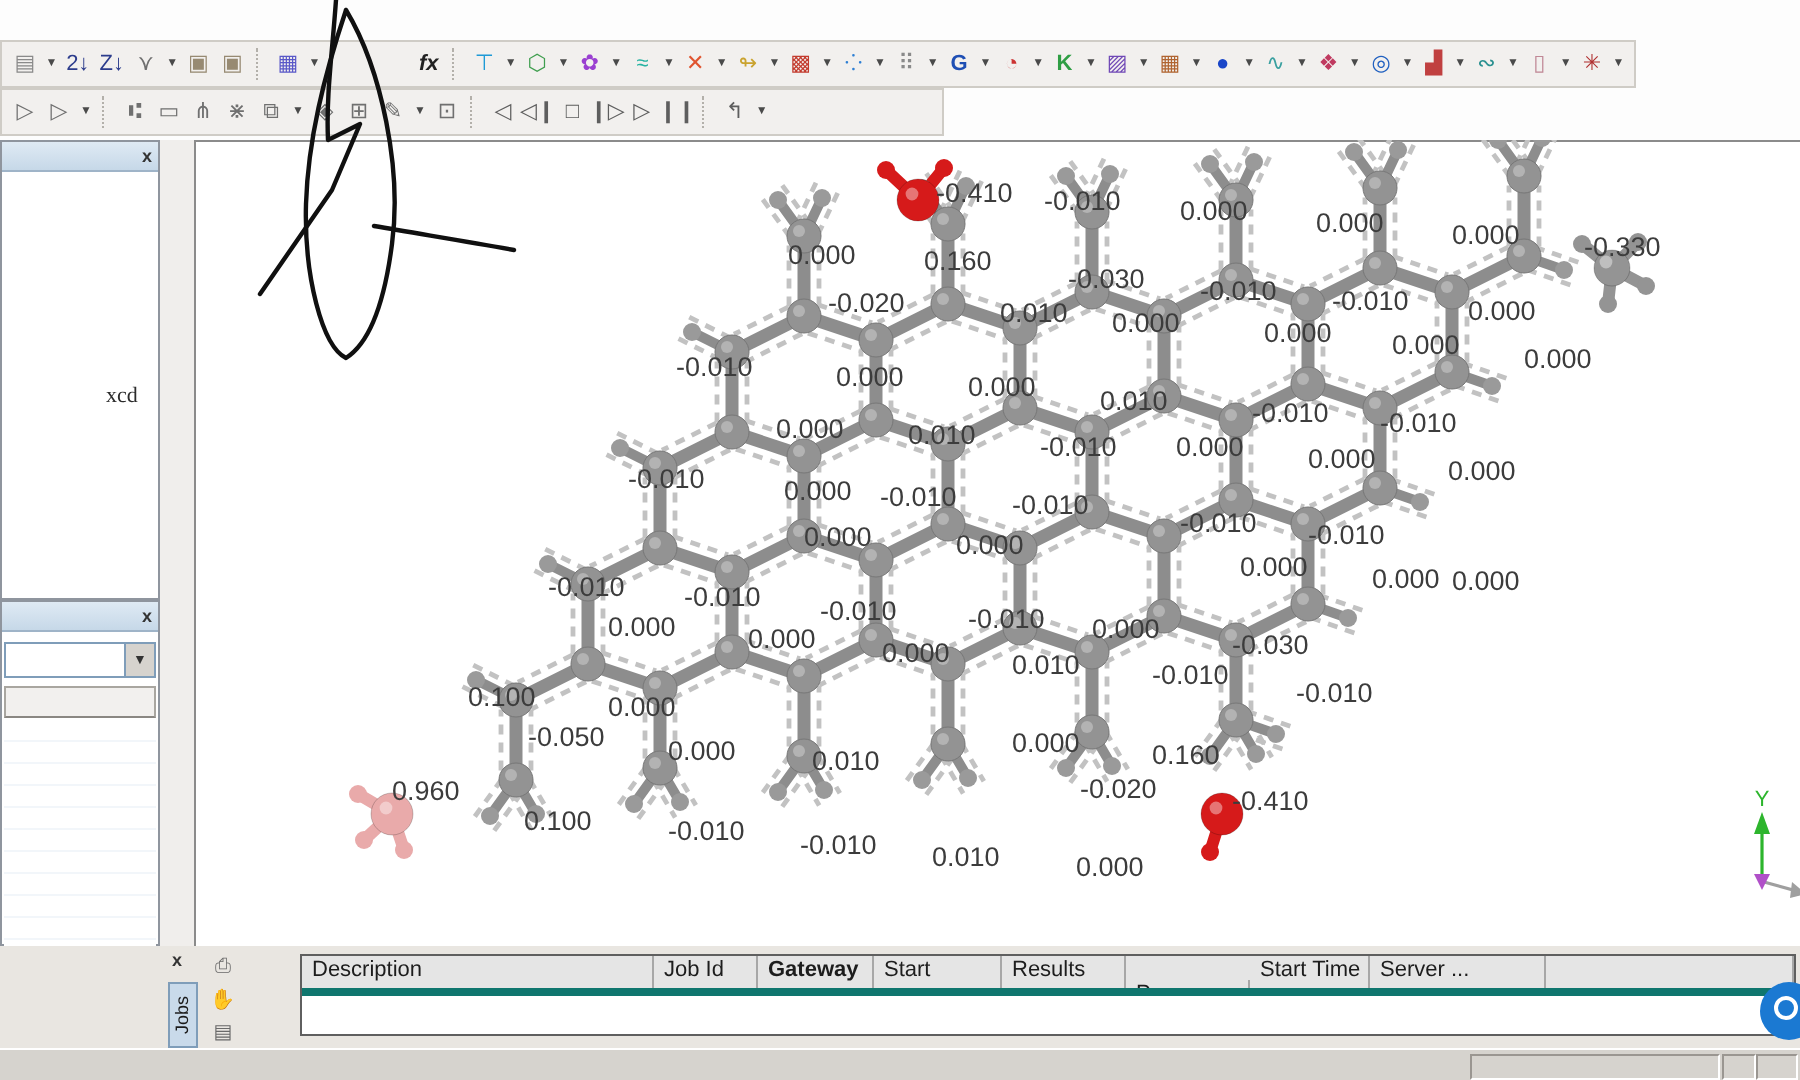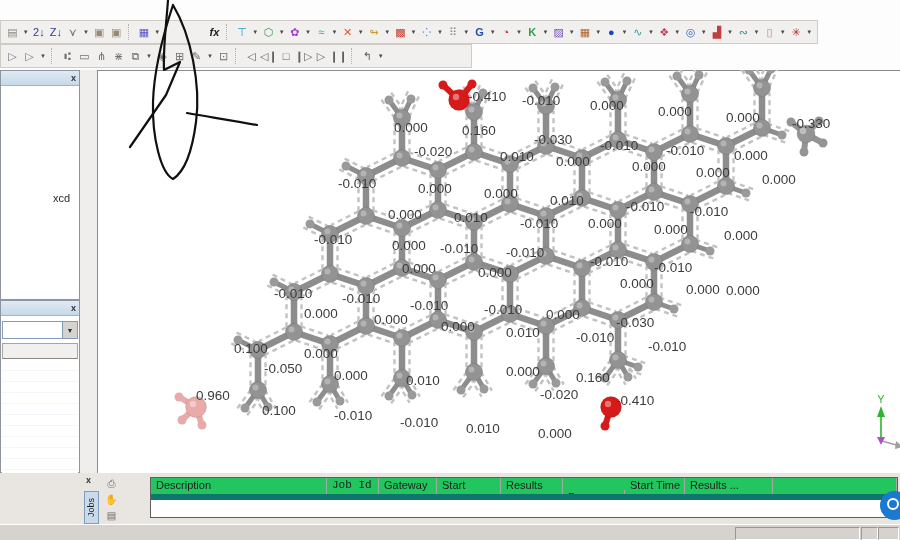--- a/index.html
+++ b/index.html
@@ -15,39 +15,39 @@
   .tbtn.ital{font-style:italic;font-weight:bold;}
   .tcaret{width:10px;height:18px;display:flex;align-items:center;justify-content:center;font-size:6px;color:#4a4a4a;}
   .tsep{width:4px;height:16px;border-left:1px dotted #b3b0aa;margin:0 3px;}
 
   
   .side-panel{position:absolute;left:0;width:80px;background:#fff;border:1px solid #8f959e;box-sizing:border-box;}
   #panel-top{top:70px;height:230px;}
   #panel-bot{top:300px;height:173px;}
   .panel-head{height:14px;background:linear-gradient(#dfeaf4,#c6d8e8);border-bottom:1px solid #9fb4c8;display:flex;justify-content:flex-end;align-items:center;padding:0 3px;font-size:9px;color:#333;}
   .panel-x{cursor:default;line-height:1;font-weight:bold;}
-  #tree-item{margin:106px 0 0 52px;font-size:11px;color:#2b2b2b;}
+  #tree-item{margin:106px 0 0 52px;font-size:11px;color:#2b2b2b;font-family:Liberation Serif, serif;}
   .combo{margin:5px 1px 0 1px;height:16px;border:1px solid #7f9db9;background:#fff;display:flex;}
   .combo-field{flex:1;}
   .combo-btn{width:14px;background:#d6d3ce;border-left:1px solid #7f9db9;display:flex;align-items:center;justify-content:center;font-size:7px;color:#333;}
   .list-headbar{margin:4px 1px 0 1px;height:14px;background:#f2f0ee;border:1px solid #a9a6a0;border-bottom-color:#8a8782;}
   .rowlist{margin:1px;height:118px;background:repeating-linear-gradient(180deg,#ffffff 0 10px,#f2f6fa 10px 11px);}
 
   #gutter{position:absolute;left:80px;top:70px;width:17px;height:403px;background:#f0eeec;}
 
   
   #viewport{position:absolute;left:97px;top:70px;width:803px;height:403px;background:#fff;border-left:1px solid #8b8b8b;border-top:1px solid #8b8b8b;box-sizing:border-box;}
 
   
   #jobs{position:absolute;left:0;top:473px;width:900px;height:51px;background:#e9e6e1;border-top:1px solid #9a9archive7;}
   #jobs-close{position:absolute;left:86px;top:2px;font-size:9px;font-weight:bold;color:#333;}
   #jobs-tab{position:absolute;left:84px;top:18px;width:15px;height:33px;background:#c9daea;border:1px solid #7f9db9;box-sizing:border-box;writing-mode:vertical-rl;transform:rotate(180deg);font-size:9px;color:#1c1c1c;text-align:center;line-height:13px;}
   .jtool{position:absolute;left:103px;width:17px;height:15px;font-size:10px;color:#6a6a6a;display:flex;align-items:center;justify-content:center;}
   #jobs-table{position:absolute;left:150px;top:4px;width:748px;height:41px;border:1px solid #5f5f5f;background:#fff;box-sizing:border-box;}
-  #jobs-header{display:flex;height:16px;background:#22c55e;border-bottom:6px solid #0f766e;}
+  #jobs-header{display:flex;height:16px;background:#e5e5e5;border-bottom:4px solid #0f766e;}
   .jcol{box-sizing:border-box;border-right:1px solid #a7a7a7;font-size:11px;color:#1d1d1d;padding:1px 0 0 5px;white-space:nowrap;overflow:hidden;}
 
   
   #statusbar{position:absolute;left:0;top:524px;width:900px;height:16px;background:#d6d3ce;border-top:1px solid #fff;}
   .sseg{position:absolute;top:2px;height:11px;border:1px solid;border-color:#9a9691 #ffffff #ffffff #9a9691;}
 
   #assistant{position:absolute;left:880px;top:491px;width:29px;height:29px;border-radius:50%;background:#1b79d2;}
   #assistant .glyph{position:absolute;left:7px;top:7px;width:12px;height:12px;border:2px solid #fff;border-radius:50%;box-sizing:border-box;}
 
   #overlay{position:absolute;left:0;top:0;width:900px;height:540px;pointer-events:none;}
@@ -167,27 +167,27 @@
   <div id="gutter"></div>
 
   <div id="viewport"></div>
 
   <div id="jobs">
     <span id="jobs-close">x</span>
     <div id="jobs-tab">Jobs</div>
     <div id="jobs-table">
       <div id="jobs-header">
           <div class="jcol" style="width: 176px;">Description</div>
-          <div class="jcol" style="width: 52px; font-family: Liberation Mono, monospace;">Job Id</div>
-          <div class="jcol" style="width: 58px;">Gateway</div>
+          <div class="jcol" style="width: 52px;">Job Id</div>
+          <div class="jcol" style="width: 58px; font-weight: bold;">Gateway</div>
           <div class="jcol" style="width: 64px;">Start</div>
           <div class="jcol" style="width: 62px;">Results</div>
           <div class="jcol" style="width: 62px; margin-top: 12px;">Progress</div>
           <div class="jcol" style="width: 60px;">Start Time</div>
-          <div class="jcol" style="width: 88px;">Results ...</div>
+          <div class="jcol" style="width: 88px;">Server ...</div>
           <div class="jcol" style="width: 124px;"></div>
         </div>
     </div>
   </div>
 
   <div id="statusbar">
       <div class="sseg" style="left: 735px; width: 123px;"></div>
       <div class="sseg" style="left: 861px; width: 15px;"></div>
       <div class="sseg" style="left: 878px; width: 19px;"></div>
     </div>

